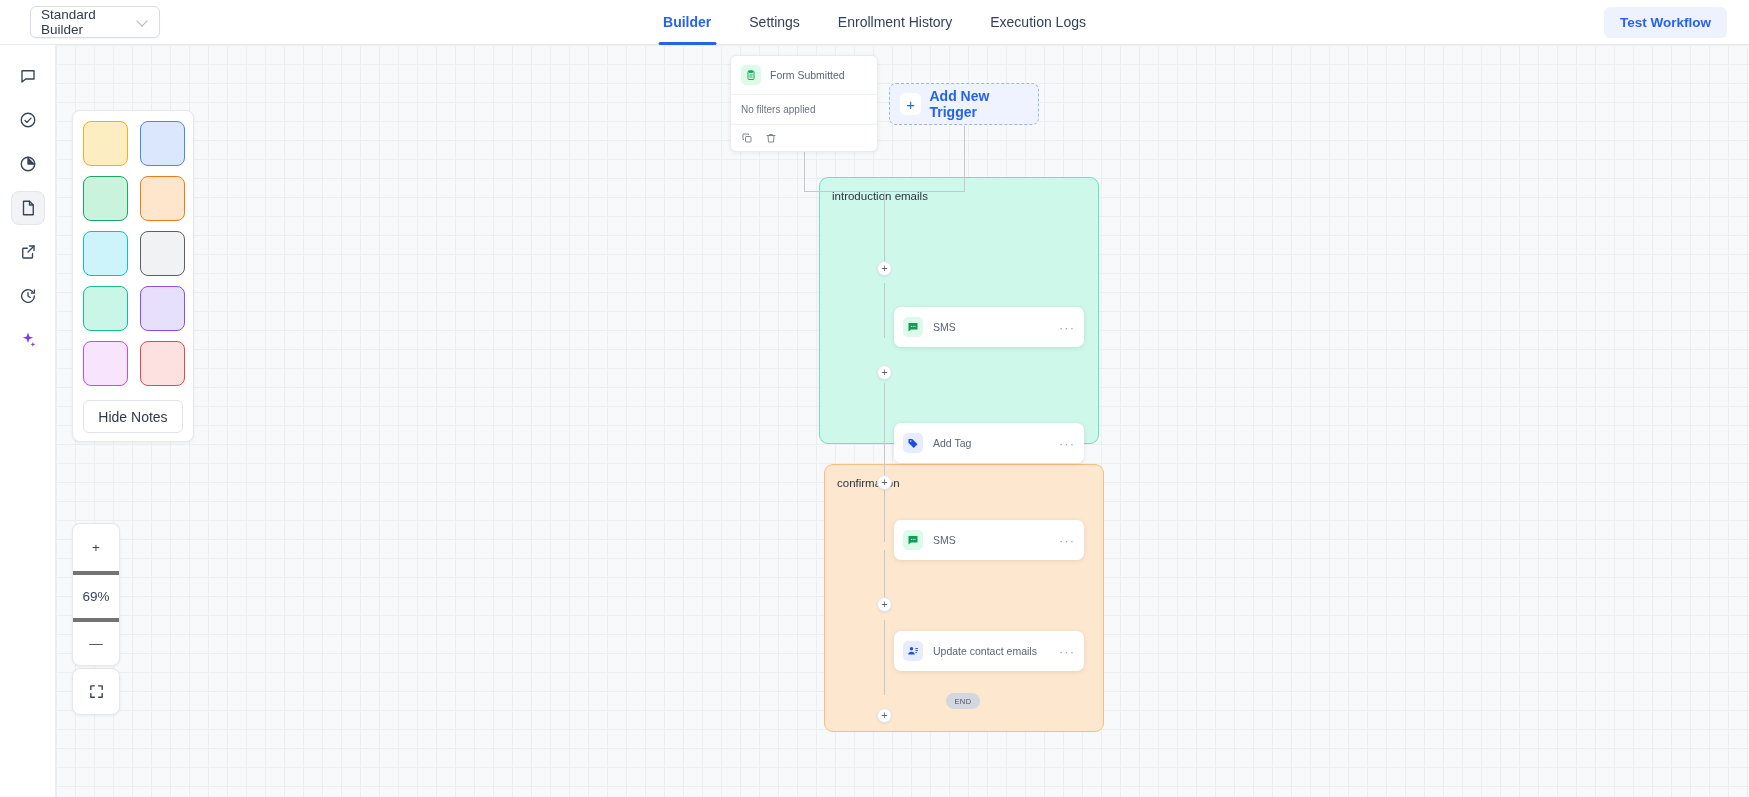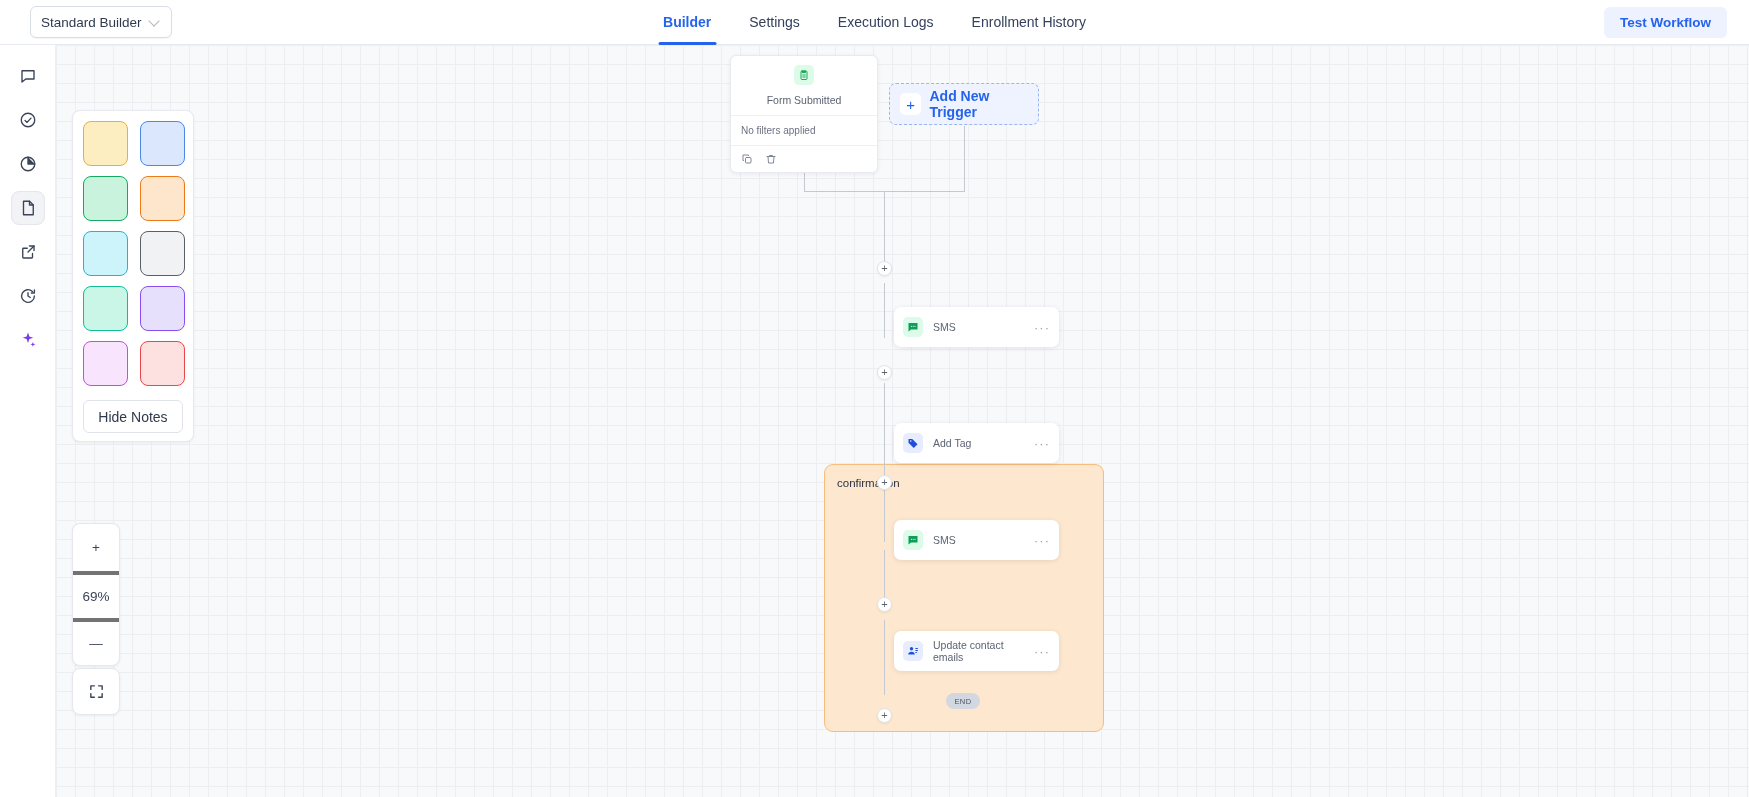--- a/index.html
+++ b/index.html
@@ -11,21 +11,21 @@
   }
   .app { position: relative; width: 1749px; height: 797px; }
 
   
   .topbar {
     position: absolute; left: 0; top: 0; width: 1749px; height: 45px;
     background: #fff; border-bottom: 1px solid #e7eaef;
     display: flex; align-items: center; z-index: 40;
   }
   .builder-select {
-    margin-left: 30px; width: 142px; height: 32px;
+    margin-left: 30px; width: 130px; height: 32px;
     border: 1px solid #d9dee6; border-radius: 6px; background: #fff;
     display: flex; align-items: center; padding: 0 10px;
     font-size: 13.5px; color: #2f3a4d; cursor: pointer;
     box-shadow: 0 1px 1px rgba(16,24,40,.04);
   }
   .builder-select .lbl { flex: 1; }
   .chev { width: 12px; height: 12px; position: relative; opacity: .5; }
   .chev::after {
     content: ""; position: absolute; left: 1px; top: 1px;
     width: 7px; height: 7px; border-right: 1.4px solid #6b7280;
@@ -126,21 +126,21 @@
   
   .flow { position: absolute; left: 0; top: 0; width: 1693px; height: 752px; }
 
   .trigger-card {
     position: absolute; left: 674px; top: 10px; width: 148px;
     background: #fff; border: 1px solid #e8eaef; border-radius: 6px;
     box-shadow: 0 1px 4px rgba(16,24,40,.07); z-index: 20;
   }
   .trigger-head {
     display: flex; align-items: center; gap: 9px;
-    padding: 9px 10px; border-bottom: 1px solid #eef0f4; flex-direction: column;
+    padding: 9px 10px; border-bottom: 1px solid #eef0f4;
   }
   .ico-sq {
     width: 20px; height: 20px; border-radius: 5px;
     display: flex; align-items: center; justify-content: center; flex: 0 0 auto;
   }
   .ico-green { background: #dcfbe9; color: #18a957; }
   .ico-blue  { background: #e7edfe; color: #2563eb; }
   .trigger-title { font-size: 10.5px; color: #5b6472; }
   .trigger-body { padding: 9px 10px; font-size: 10px; color: #6b7280;
     border-bottom: 1px solid #eef0f4; }
@@ -167,21 +167,21 @@
   .group.green { left: 763px; top: 132px; width: 280px; height: 267px;
     background: #cdf8ea; border: 1.4px solid #6fe0c2; }
   .group.orange { left: 768px; top: 419px; width: 280px; height: 268px;
     background: #fde8cf; border: 1.4px solid #f7bd7c; }
   .group-label {
     position: absolute; left: 12px; top: 12px;
     font-size: 11.5px; color: #2b3342; white-space: nowrap;
   }
 
   .node {
-    position: absolute; width: 165px; height: 40px;
+    position: absolute; width: 190px; height: 40px;
     background: #fff; border-radius: 7px;
     box-shadow: 0 1px 5px rgba(16,24,40,.10);
     display: flex; align-items: center; padding: 0 9px; gap: 10px;
     z-index: 18; cursor: pointer;
   }
   .node .label { flex: 1; font-size: 10.5px; color: #5b6472; }
   .node .dots { color: #9aa1ad; font-size: 13px; letter-spacing: 1px;
     cursor: pointer; line-height: 1; }
 
   .plus-node {
@@ -218,24 +218,24 @@
     </div>
 
     <div class="nav">
       <div class="nav-tab active">
         <span>Builder</span>
       </div>
       <div class="nav-tab">
         <span>Settings</span>
       </div>
       <div class="nav-tab">
+        <span>Enrollment History</span>
+      </div>
+      <div class="nav-tab">
         <span>Execution Logs</span>
-      </div>
-      <div class="nav-tab">
-        <span>Enrollment History</span>
       </div>
     </div>
 
     <button class="test-btn">Test Workflow</button>
   </div>
 
   <div class="rail">
     <div class="rail-btn">
       <svg width="18" height="18" viewBox="0 0 24 24" fill="none" stroke="currentColor" stroke-width="1.8" stroke-linecap="round" stroke-linejoin="round">
         <path d="M4 5h16v11H9l-5 4z"></path>
@@ -326,20 +326,23 @@
 
       <div class="edge v" style="left:828px; top:168px; height:55px;"></div>
       <div class="edge v" style="left:828px; top:238px; height:55px;"></div>
       <div class="edge v" style="left:828px; top:338px; height:56px;"></div>
       <div class="edge v" style="left:828px; top:368px; height:70px;"></div>
       <div class="edge v" style="left:828px; top:437px; height:60px;"></div>
       <div class="edge v" style="left:828px; top:505px; height:55px;"></div>
       <div class="edge v" style="left:828px; top:575px; height:55px;"></div>
       <div class="edge v" style="left:828px; top:630px; height:20px;"></div>
 
+      <div class="group green">
+        <div class="group-label">introduction emails</div>
+      </div>
 
       <div class="group orange">
         <div class="group-label">confirmation</div>
       </div>
 
       <div class="trigger-card">
         <div class="trigger-head">
           <span class="ico-sq ico-green">
             <svg width="12" height="12" viewBox="0 0 24 24" fill="none" stroke="currentColor" stroke-width="2" stroke-linecap="round" stroke-linejoin="round">
               <rect x="6" y="4" width="12" height="17" rx="2"></rect>

